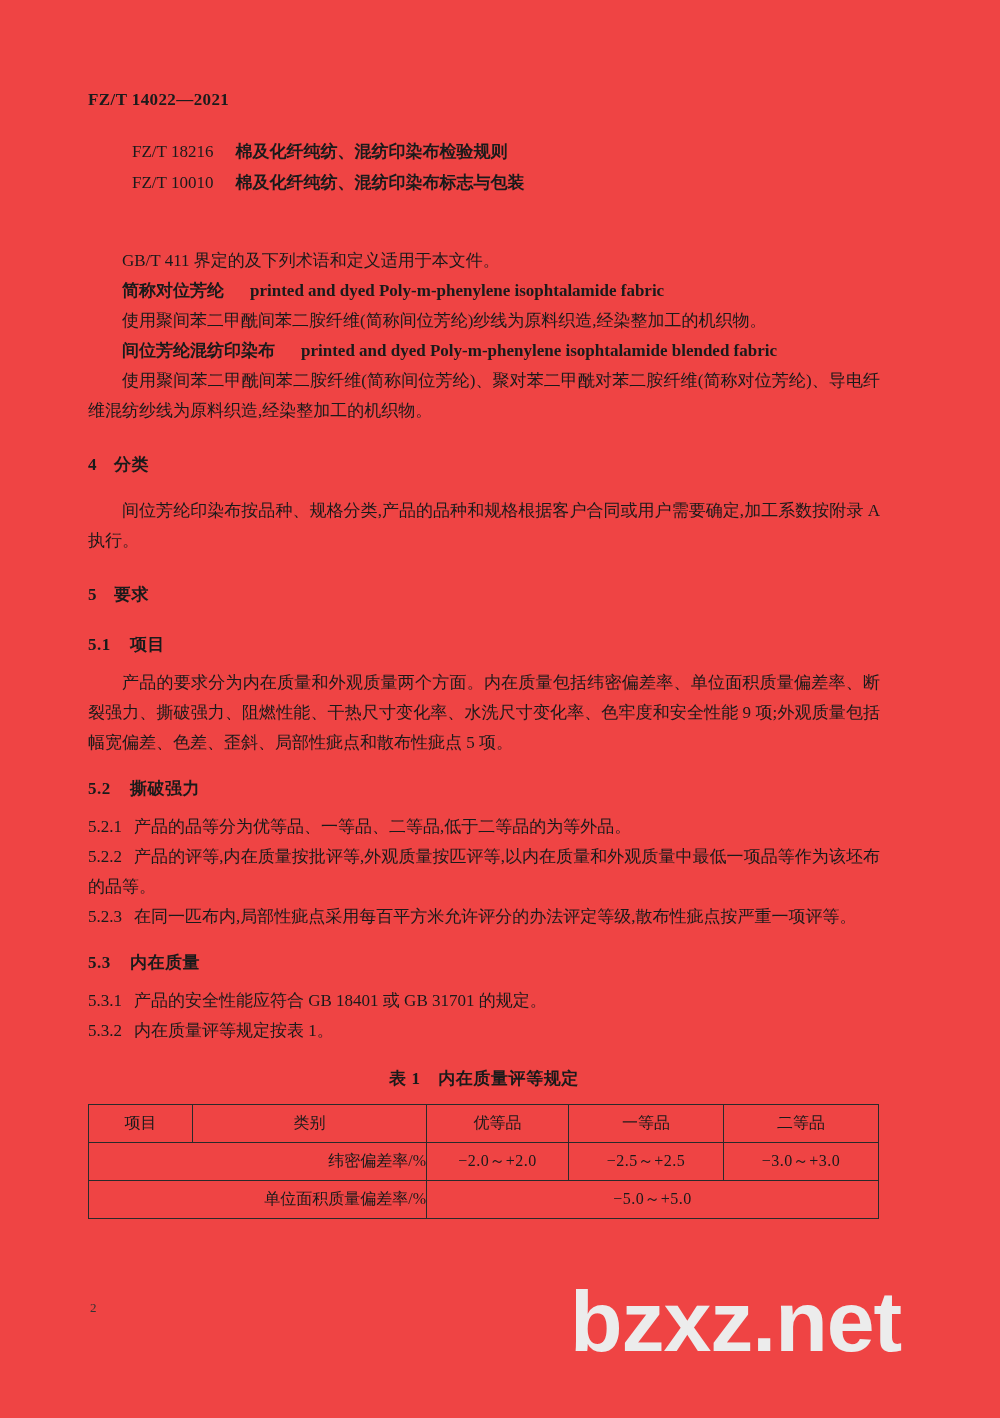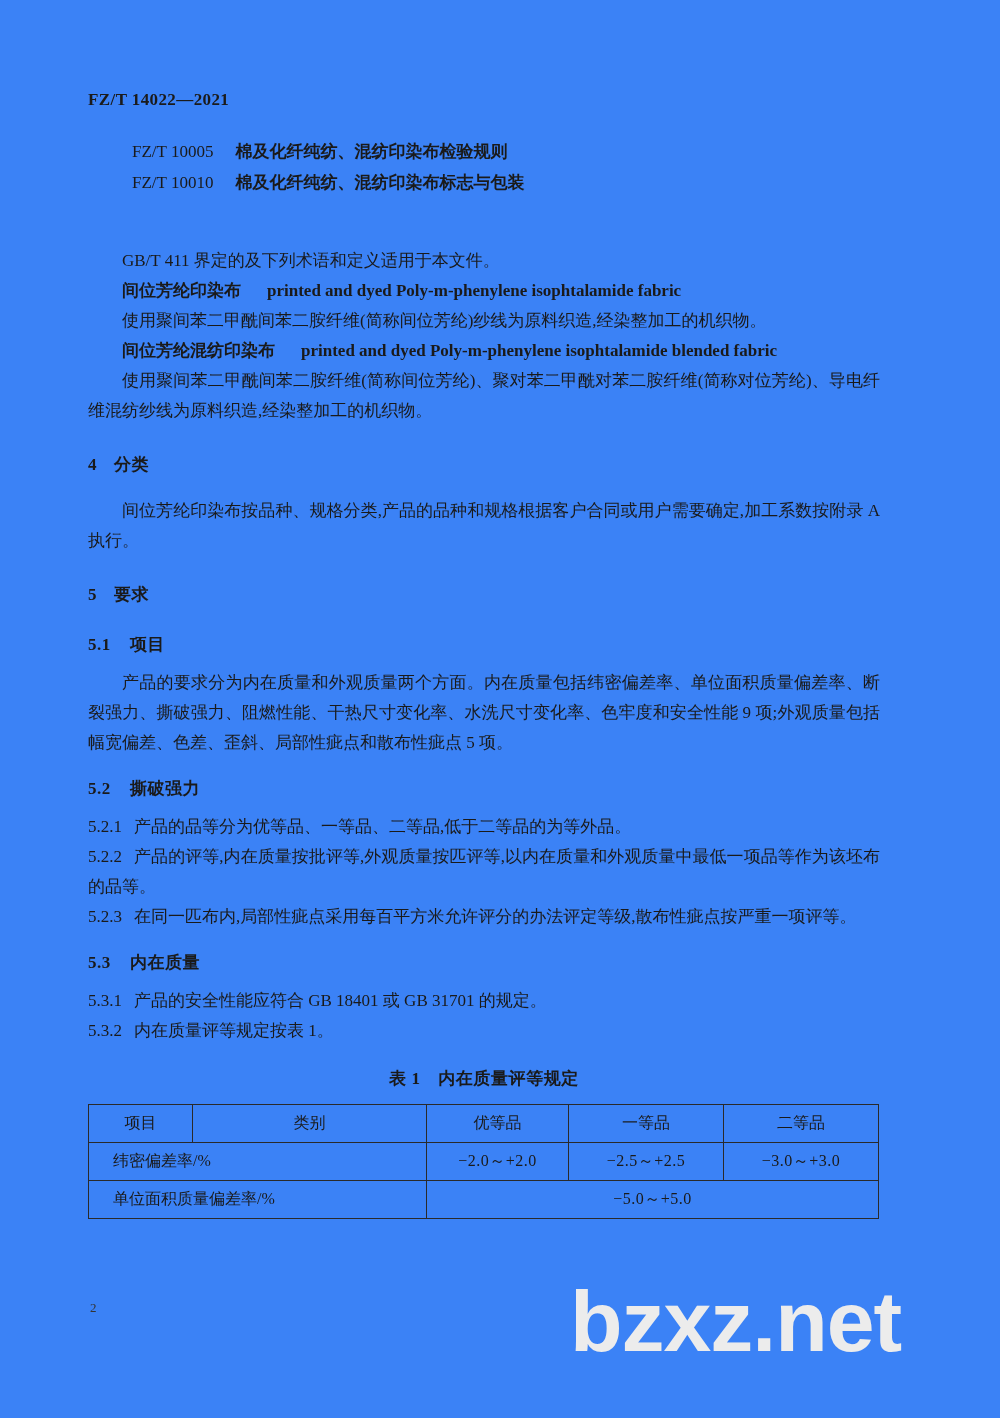--- a/index.html
+++ b/index.html
@@ -8,21 +8,21 @@
     background: #ffffff;
   }
   body {
     font-family: "Liberation Serif", "DejaVu Serif", serif;
     color: #1a1a1a;
   }
   .page {
     position: relative;
     width: 1000px;
     height: 1418px;
-    background: #3b82f6;
+    background: #ef4444;
     overflow: hidden;
   }
 
   
   .doc-header {
     position: absolute;
     left: 88px;
     top: 90px;
     font-family: "Liberation Serif", serif;
     font-weight: bold;
@@ -120,22 +120,22 @@
     font-weight: normal;
     padding: 0;
     height: 37px;
     vertical-align: middle;
   }
   table.std thead td {
     text-align: center;
     font-weight: normal;
   }
   table.std td.rowhead {
-    text-align: left;
-    padding-left: 24px;
+    text-align: right;
+    padding-left: 10px;
   }
   table.std td.val {
     text-align: center;
     font-family: "Liberation Serif", serif;
     letter-spacing: 0.5px;
   }
 
   
   .page-number {
     position: absolute;
@@ -163,36 +163,36 @@
 <body>
 
 <div class="page">
 
   <div class="doc-header">FZ/T 14022—2021</div>
 
   <div class="content">
 
     <div>
       <div class="ref-line">
-        <span class="ref-code">FZ/T 10005</span><span class="ref-gap"></span><span class="ref-title">棉及化纤纯纺、混纺印染布检验规则</span>
+        <span class="ref-code">FZ/T 18216</span><span class="ref-gap"></span><span class="ref-title">棉及化纤纯纺、混纺印染布检验规则</span>
       </div>
       <div class="ref-line">
         <span class="ref-code">FZ/T 10010</span><span class="ref-gap"></span><span class="ref-title">棉及化纤纯纺、混纺印染布标志与包装</span>
       </div>
     </div>
 
     <div class="spacer-lg"></div>
 
 
     <div class="spacer-md"></div>
 
     <p class="para indent">GB/T 411 界定的及下列术语和定义适用于本文件。</p>
 
     <p class="sub-term">
-      <span class="term-cn">间位芳纶印染布</span><span class="term-gap"></span><span class="term-en">printed and dyed Poly-m-phenylene isophtalamide fabric</span>
+      <span class="term-cn">简称对位芳纶</span><span class="term-gap"></span><span class="term-en">printed and dyed Poly-m-phenylene isophtalamide fabric</span>
     </p>
     <p class="para indent">使用聚间苯二甲酰间苯二胺纤维(简称间位芳纶)纱线为原料织造,经染整加工的机织物。</p>
 
     <p class="sub-term">
       <span class="term-cn">间位芳纶混纺印染布</span><span class="term-gap"></span><span class="term-en">printed and dyed Poly-m-phenylene isophtalamide blended fabric</span>
     </p>
     <p class="para indent">使用聚间苯二甲酰间苯二胺纤维(简称间位芳纶)、聚对苯二甲酰对苯二胺纤维(简称对位芳纶)、导电纤维混纺纱线为原料织造,经染整加工的机织物。</p>
 
     <div class="spacer-lg"></div>
 

